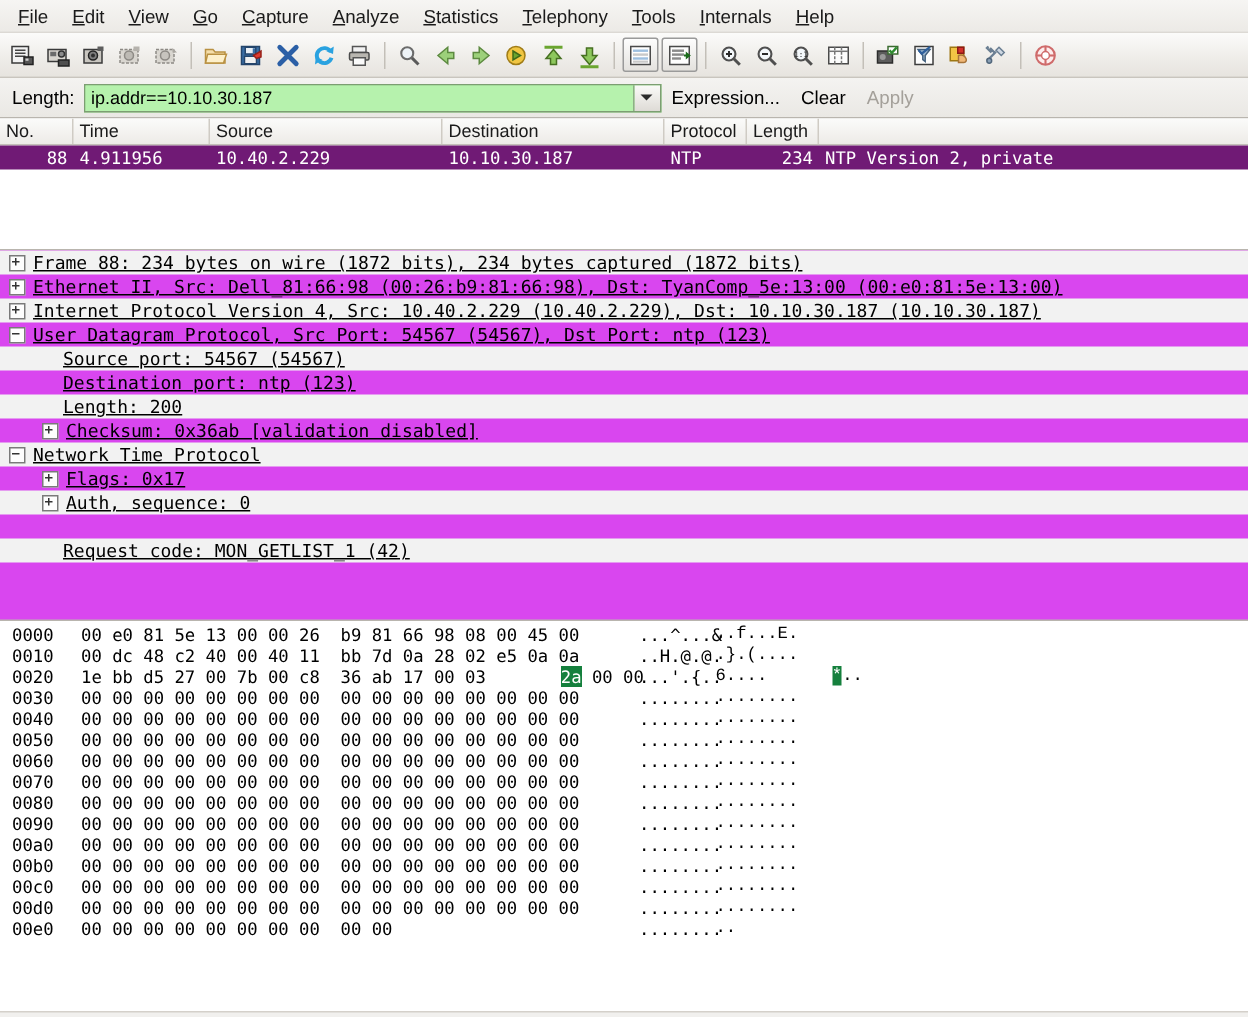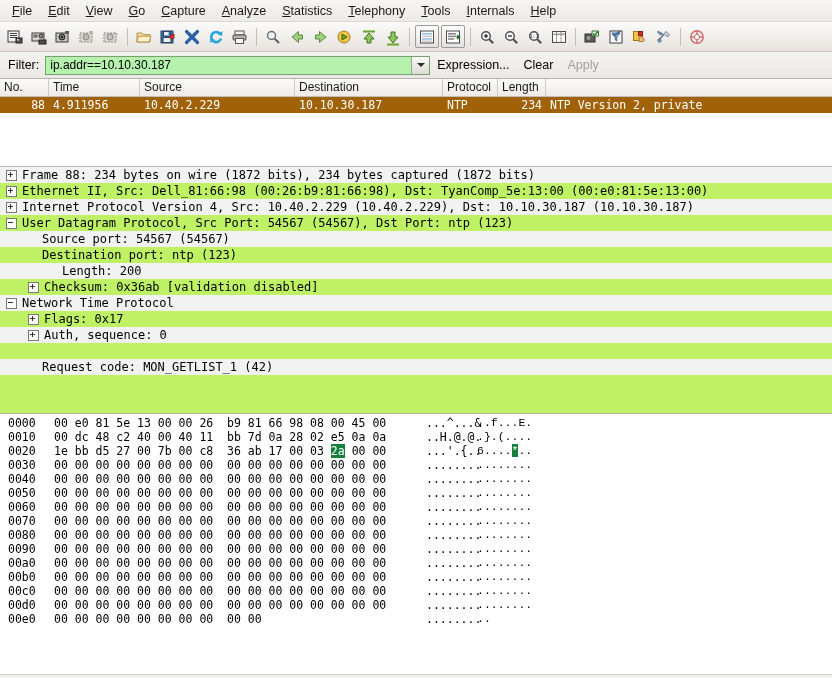--- a/index.html
+++ b/index.html
@@ -138,42 +138,43 @@
     overflow: hidden; white-space: nowrap;
     color: #1a1a1a;
   }
   .pkt-row {
     display: flex;
     height: 16px;
     align-items: center;
     font-family: "DejaVu Sans Mono", monospace;
     font-size: 11.5px;
   }
-  .pkt-row.selected { background: #a16207; color: #fff; }
+  .pkt-row.selected { background: #701a75; color: #fff; }
   .pkt-row div {
     box-sizing: border-box;
     padding: 0 4px;
     overflow: hidden; white-space: nowrap;
   }
   .c-no    { width: 49px;  text-align: right; }
   .c-time  { width: 91px;  }
   .c-src   { width: 155px; }
   .c-dst   { width: 148px; }
   .c-proto { width: 55px;  }
   .c-len   { width: 48px; text-align: right; }
   .c-info  { flex: 1; }
 
   
   .detail-pane {
     flex: 0 0 auto;
-    background: #bef264;
+    background: #d946ef;
     height: 246px;
     border-bottom: 1px solid #b9b5ae;
     overflow: hidden;
     position: relative;
+    text-decoration: underline;
   }
   .tree-row {
     display: flex;
     align-items: center;
     height: 16px;
     font-family: "DejaVu Sans Mono", monospace;
     font-size: 12px;
     white-space: nowrap;
     color: #000;
   }
@@ -219,21 +220,21 @@
     font-family: "DejaVu Sans Mono", monospace;
     font-size: 11.5px;
     white-space: pre;
     color: #000;
   }
   .hx-off  { width: 40px; padding-left: 8px; box-sizing: border-box;}
   .hx-b1   { width: 187px; padding-left: 14px; box-sizing: border-box;}
   .hx-b2   { width: 182px; box-sizing: border-box;}
   .hx-a1   { width: 68px;  padding-left: 17px; box-sizing: border-box;}
   .hx-a2   { width: 70px;  box-sizing: border-box; font-family: Liberation Mono, monospace;}
-  .sel { background: #15803d; color: #fff; }
+  .sel { background: #15803d; color: #fff; margin-left: 43px; }
 
   .statusline {
     height: 3px;
     background: #f1f0ee;
     border-top: 1px solid #d4d0ca;
   }
 </style>
 </head>
 <body>
 
@@ -451,21 +452,21 @@
           <circle cx="9" cy="9" r="2.6" fill="#fff" stroke="#cf6b6b"></circle>
           <line x1="9" y1="2.8" x2="9" y2="6.4" stroke="#cf6b6b" stroke-width="1.4"></line>
           <line x1="9" y1="11.6" x2="9" y2="15.2" stroke="#cf6b6b" stroke-width="1.4"></line>
           <line x1="2.8" y1="9" x2="6.4" y2="9" stroke="#cf6b6b" stroke-width="1.4"></line>
           <line x1="11.6" y1="9" x2="15.2" y2="9" stroke="#cf6b6b" stroke-width="1.4"></line>
         </svg>
       </div>
     </div>
 
   <div class="filterbar">
-    <span class="filter-label">Filter:</span>
+    <span class="filter-label">Length:</span>
     <div class="filter-input-wrap">
       <input class="filter-input" type="text" value="ip.addr==10.10.30.187" style="">
       <div class="filter-drop">
         <span class="caret-dn"></span>
       </div>
     </div>
     <span class="filter-btn">Expression...</span>
     <span class="filter-btn">Clear</span>
     <span class="filter-btn disabled">Apply</span>
   </div>
@@ -510,21 +511,21 @@
         <span>User Datagram Protocol, Src Port: 54567 (54567), Dst Port: ntp (123)</span>
       </div>
       <div class="tree-row stripe" style="padding-left: 28px;">
         <span class="twisty none"></span>
         <span>Source port: 54567 (54567)</span>
       </div>
       <div class="tree-row" style="padding-left: 28px;">
         <span class="twisty none"></span>
         <span>Destination port: ntp (123)</span>
       </div>
-      <div class="tree-row stripe" style="padding-left: 12px; gap: 36px;">
+      <div class="tree-row stripe" style="padding-left: 28px;">
         <span class="twisty none"></span>
         <span>Length: 200</span>
       </div>
       <div class="tree-row" style="padding-left: 28px;">
         <span class="twisty plus"></span>
         <span>Checksum: 0x36ab [validation disabled]</span>
       </div>
       <div class="tree-row stripe" style="padding-left: 6px;">
         <span class="twisty minus"></span>
         <span>Network Time Protocol</span>

